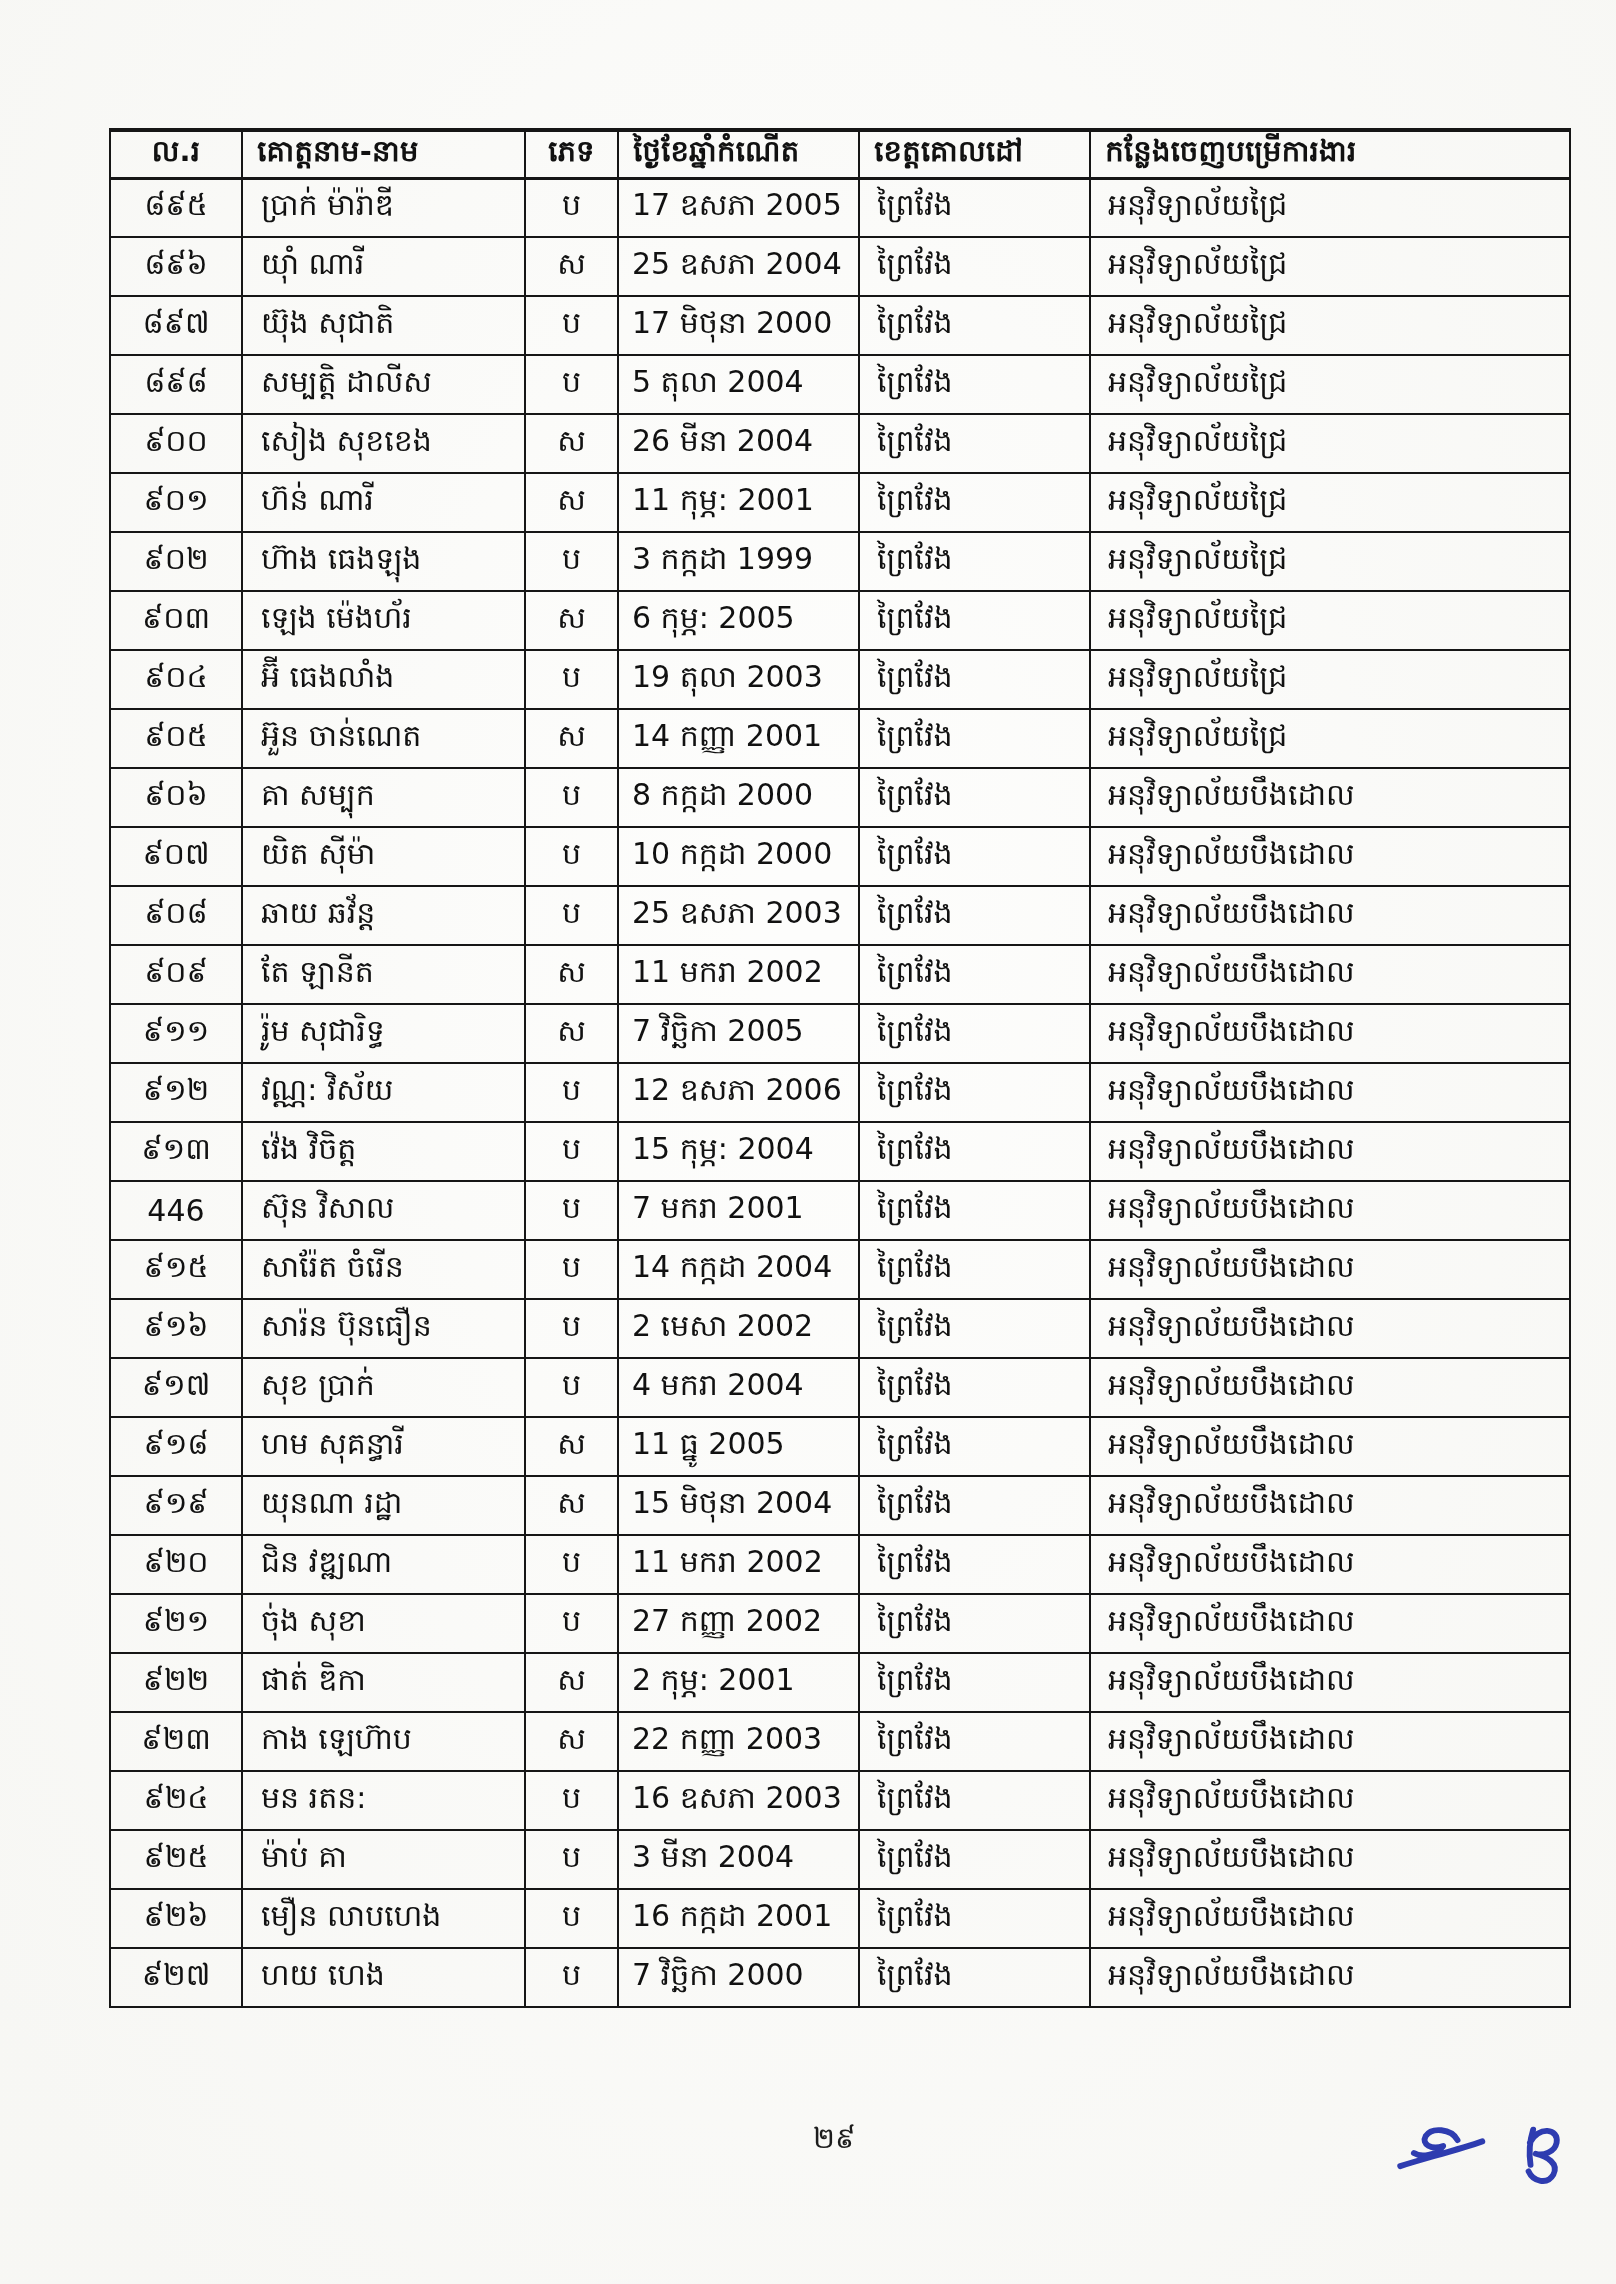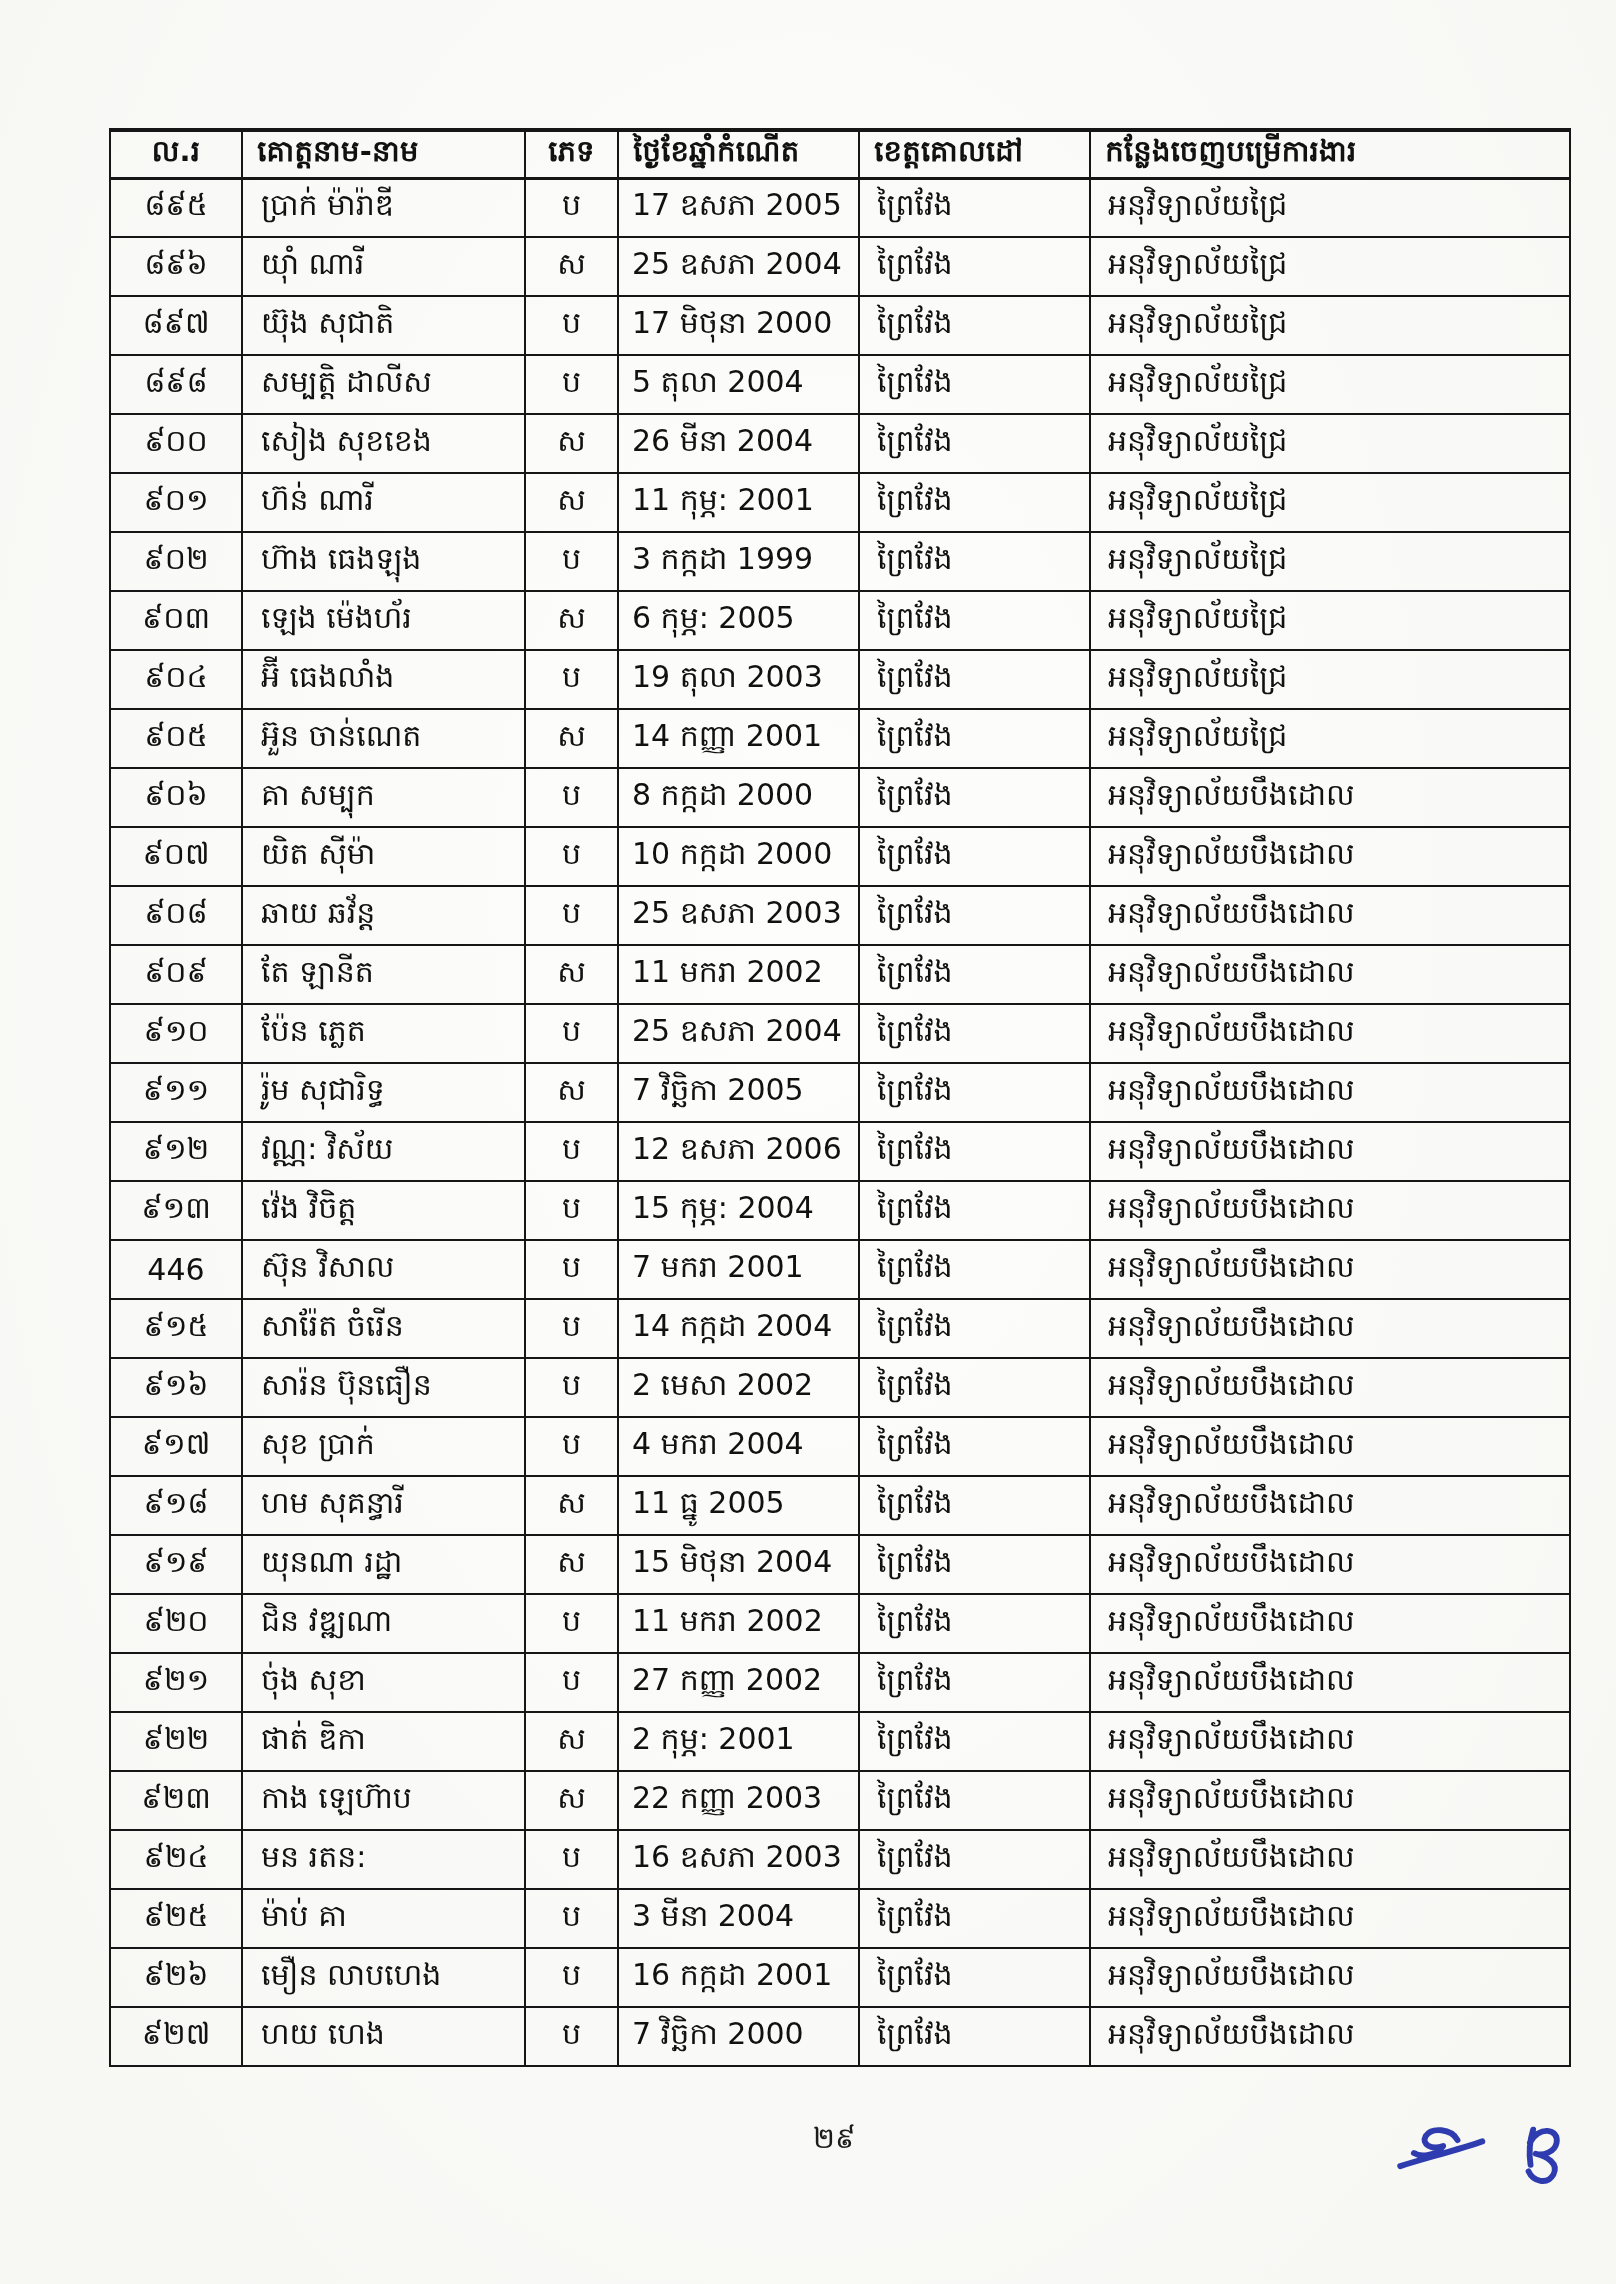--- a/index.html
+++ b/index.html
@@ -220,28 +220,20 @@
 
   <tr>
     <td class="c-no">៩០៩</td>
     <td class="c-name">តែ ឡានីត</td>
     <td class="c-sex">ស</td>
     <td class="c-dob">11 មករា 2002</td>
     <td class="c-prov">ព្រៃវែង</td>
     <td class="c-work">អនុវិទ្យាល័យបឹងដោល</td>
   </tr>
 
-  <tr>
-    <td class="c-no">៩១០</td>
-    <td class="c-name">ប៉ែន ភ្លេត</td>
-    <td class="c-sex">ប</td>
-    <td class="c-dob">25 ឧសភា 2004</td>
-    <td class="c-prov">ព្រៃវែង</td>
-    <td class="c-work">អនុវិទ្យាល័យបឹងដោល</td>
-  </tr>
 
   <tr>
     <td class="c-no">៩១១</td>
     <td class="c-name">រ៉ូម សុជារិទ្ធ</td>
     <td class="c-sex">ស</td>
     <td class="c-dob">7 វិច្ឆិកា 2005</td>
     <td class="c-prov">ព្រៃវែង</td>
     <td class="c-work">អនុវិទ្យាល័យបឹងដោល</td>
   </tr>
 

